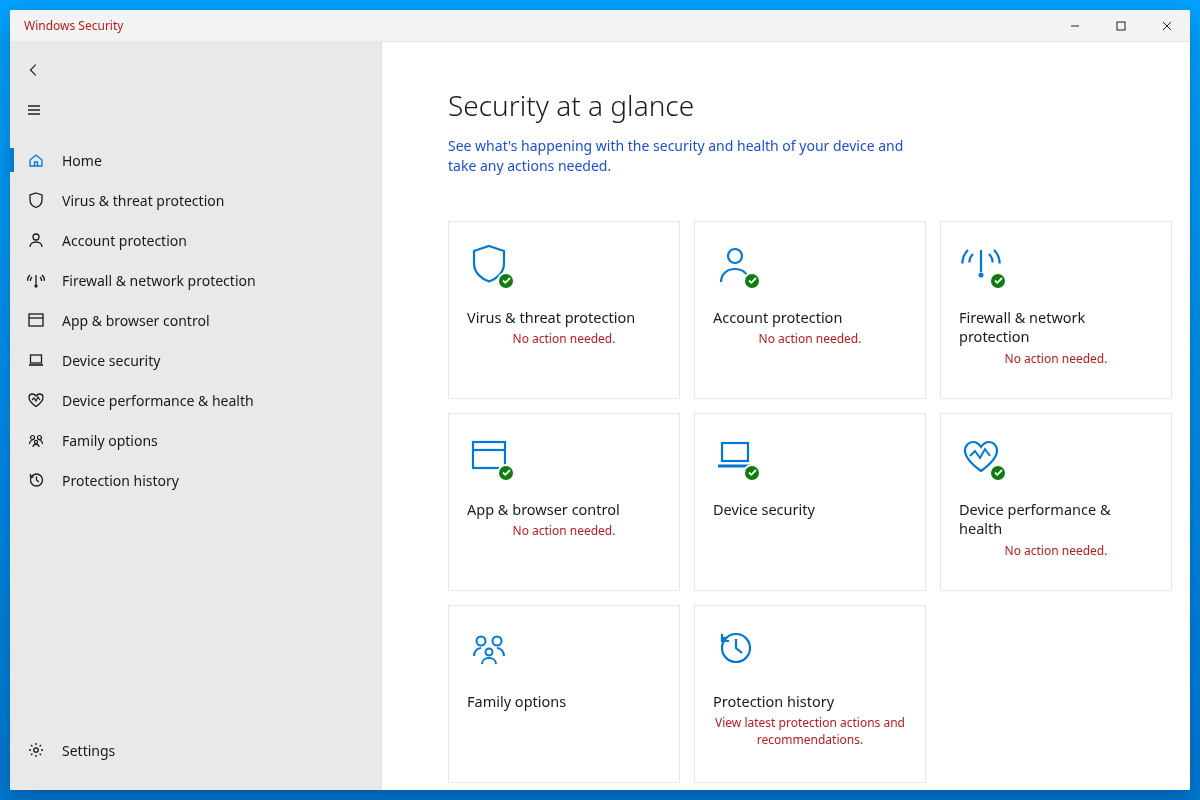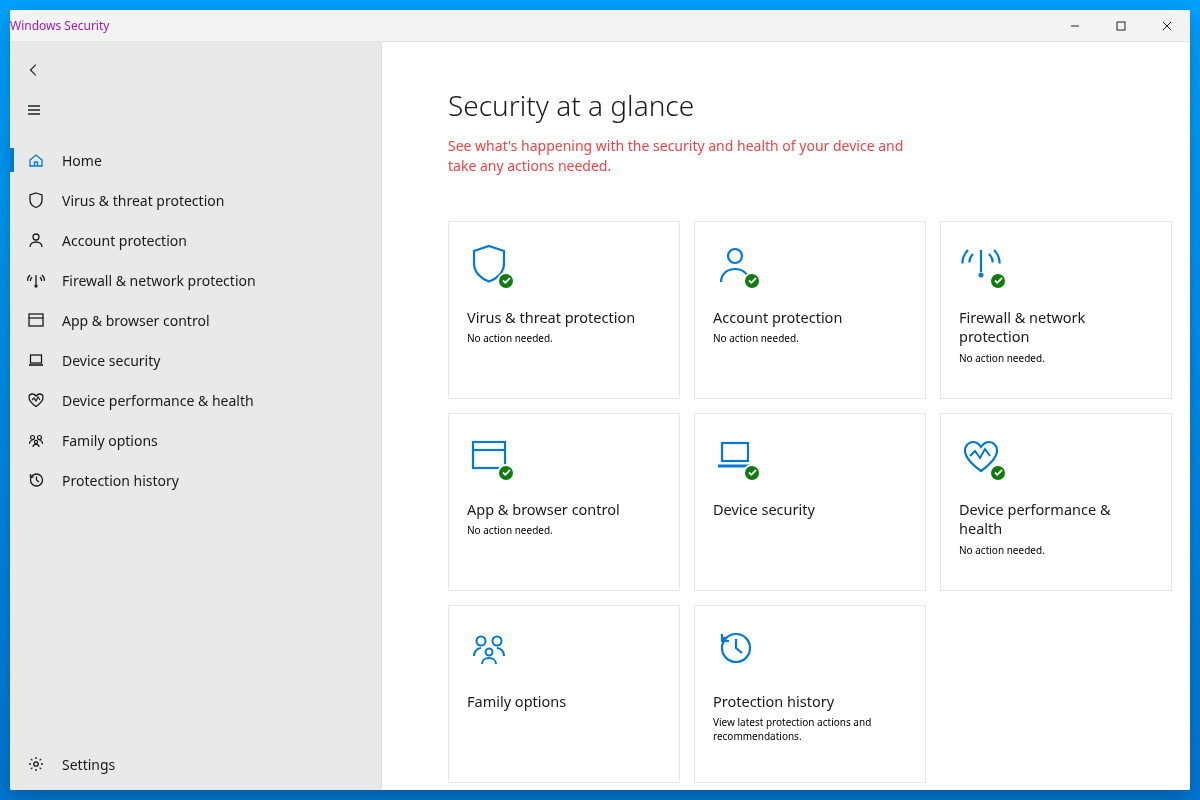--- a/index.html
+++ b/index.html
@@ -27,21 +27,22 @@
   .titlebar {
     height: 32px;
     display: flex;
     align-items: center;
     justify-content: space-between;
     background: #f3f3f3;
     border-bottom: 1px solid #e6e6e6;
   }
   .titlebar-title {
     font-size: 12px;
-    color: #a21caf;
+    padding-left: 14px;
+    color: #b91c1c;
     font-weight: 400;
   }
   .winbtns { display: flex; height: 100%; }
   .winbtn {
     width: 46px;
     display: flex;
     align-items: center;
     justify-content: center;
     color: #222;
   }
@@ -80,36 +81,36 @@
     background: #0078d4;
   }
   .nav-icon {
     width: 20px; height: 20px;
     display: flex; align-items: center; justify-content: center;
     margin-right: 16px;
     color: #1a1a1a;
   }
   .nav-icon svg { width: 18px; height: 18px; }
   .nav-item.active .nav-icon { color: #0078d4; }
-  .sidebar-bottom { padding-bottom: 6px; }
+  .sidebar-bottom { padding-bottom: 20px; }
   .main {
     flex: 1;
     background: #fff;
     overflow-y: auto;
     padding: 44px 72px 24px 66px;
   }
   .page-title {
     font-size: 28px;
     font-weight: 350;
     color: #1a1a1a;
     margin-bottom: 12px;
   }
   .page-sub {
     font-size: 14px;
-    color: #ef4444;
+    color: #1d4ed8;
     max-width: 480px;
     line-height: 1.45;
     margin-bottom: 44px;
   }
   .cards {
     display: grid;
     grid-template-columns: repeat(3, 232px);
     gap: 14px;
   }
   .card {
@@ -134,23 +135,24 @@
   }
   .badge svg { width: 9px; height: 9px; }
   .card-title {
     font-size: 14.5px;
     font-weight: 400;
     color: #1a1a1a;
     margin-bottom: 4px;
     line-height: 1.35;
   }
   .card-sub {
-    font-size: 10px;
-    color: #000000;
+    font-size: 12px;
+    color: #b91c1c;
     line-height: 1.4;
+    text-align: center;
   }
 </style>
 </head>
 <body>
 
 <div class="window">
 
   <div class="titlebar">
     <div class="titlebar-title">Windows Security</div>
     <div class="winbtns">

